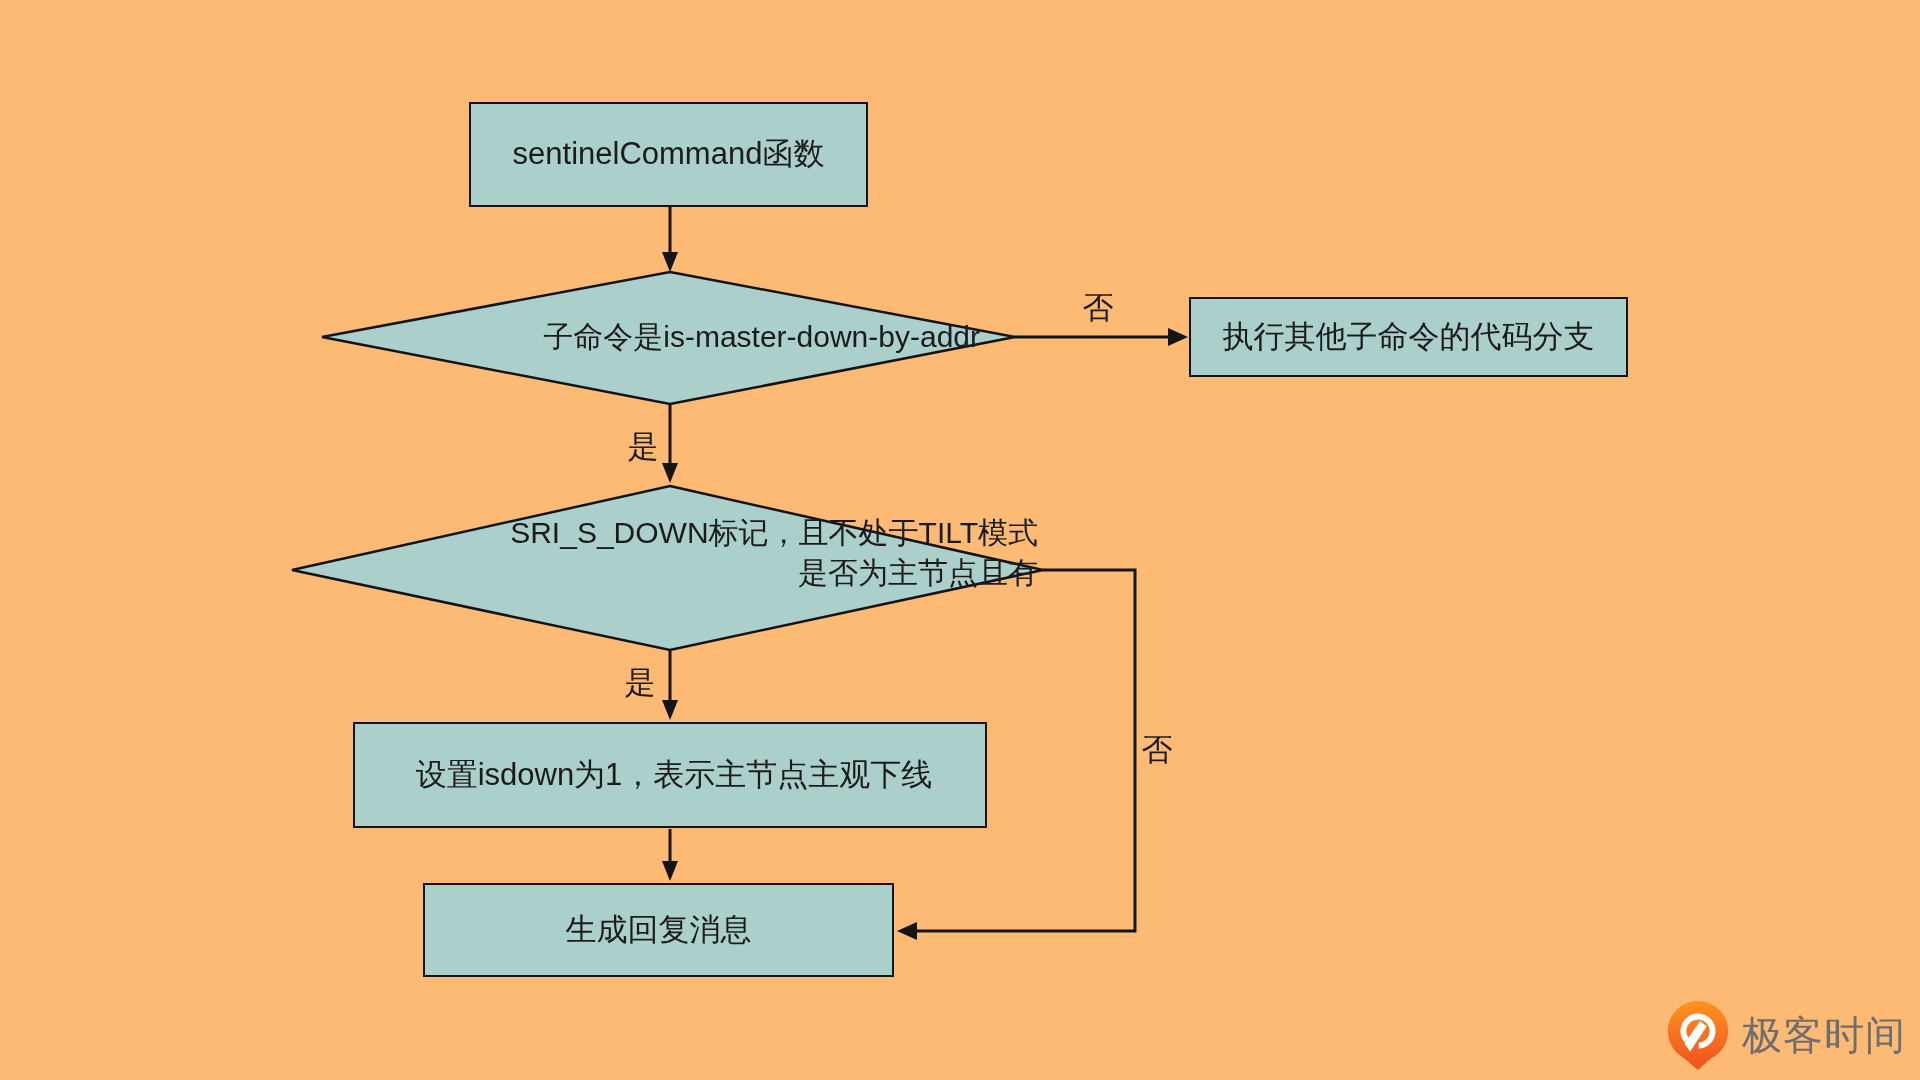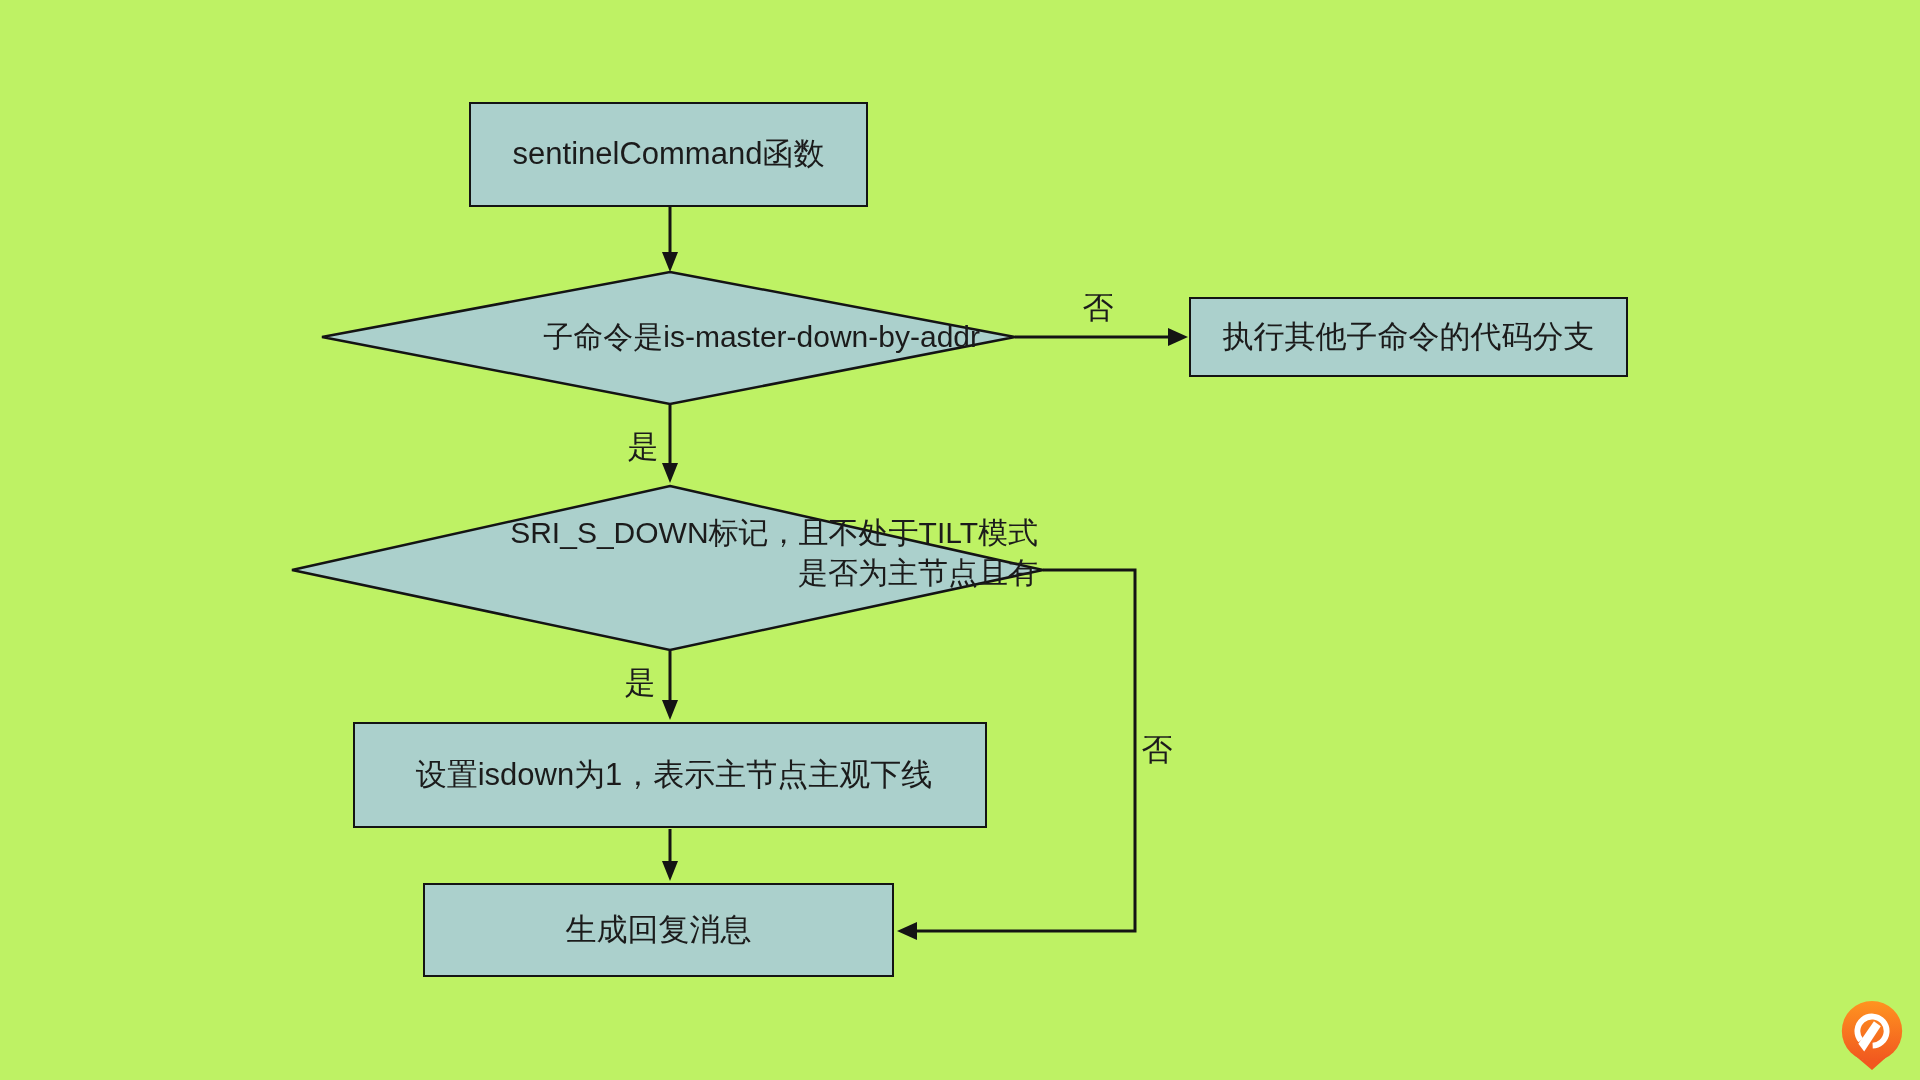--- a/index.html
+++ b/index.html
@@ -5,21 +5,21 @@
   * { margin: 0; padding: 0; box-sizing: border-box; }
   html, body { width: 1920px; height: 1080px; overflow: hidden; }
   body {
     font-family: "Liberation Sans", "DejaVu Sans", sans-serif;
     background: #f4f5f7;
   }
   .canvas {
     position: relative;
     width: 1920px;
     height: 1080px;
-    background: #bef264;
+    background: #fdba74;
   }
   svg.layer {
     position: absolute;
     left: 0; top: 0;
     width: 1920px; height: 1080px;
   }
   .node-rect {
     position: absolute;
     background: #abd0cc;
     border: 2.5px solid #141414;
@@ -149,15 +149,16 @@
       <defs>
         <linearGradient id="og2" x1="0" y1="0" x2="0" y2="1">
           <stop offset="0" stop-color="#ff9420"></stop>
           <stop offset="1" stop-color="#f1581f"></stop>
         </linearGradient>
       </defs>
       <path d="M -20,23 C -8,33 8,33 19,23 L 0,40 Z" fill="#f1581f"></path>
       <circle cx="0" cy="0" r="15" fill="none" stroke="#ffffff" stroke-width="6" stroke-dasharray="80 14.2" transform="rotate(140)"></circle>
       <path d="M 2,-10 L 9,-5 L -8,21 L -14,13 Z" fill="#ffffff"></path>
     </svg>
+    <span class="brand-text">极客时间</span>
   </div>
 
 </div>
 
 </body></html>

